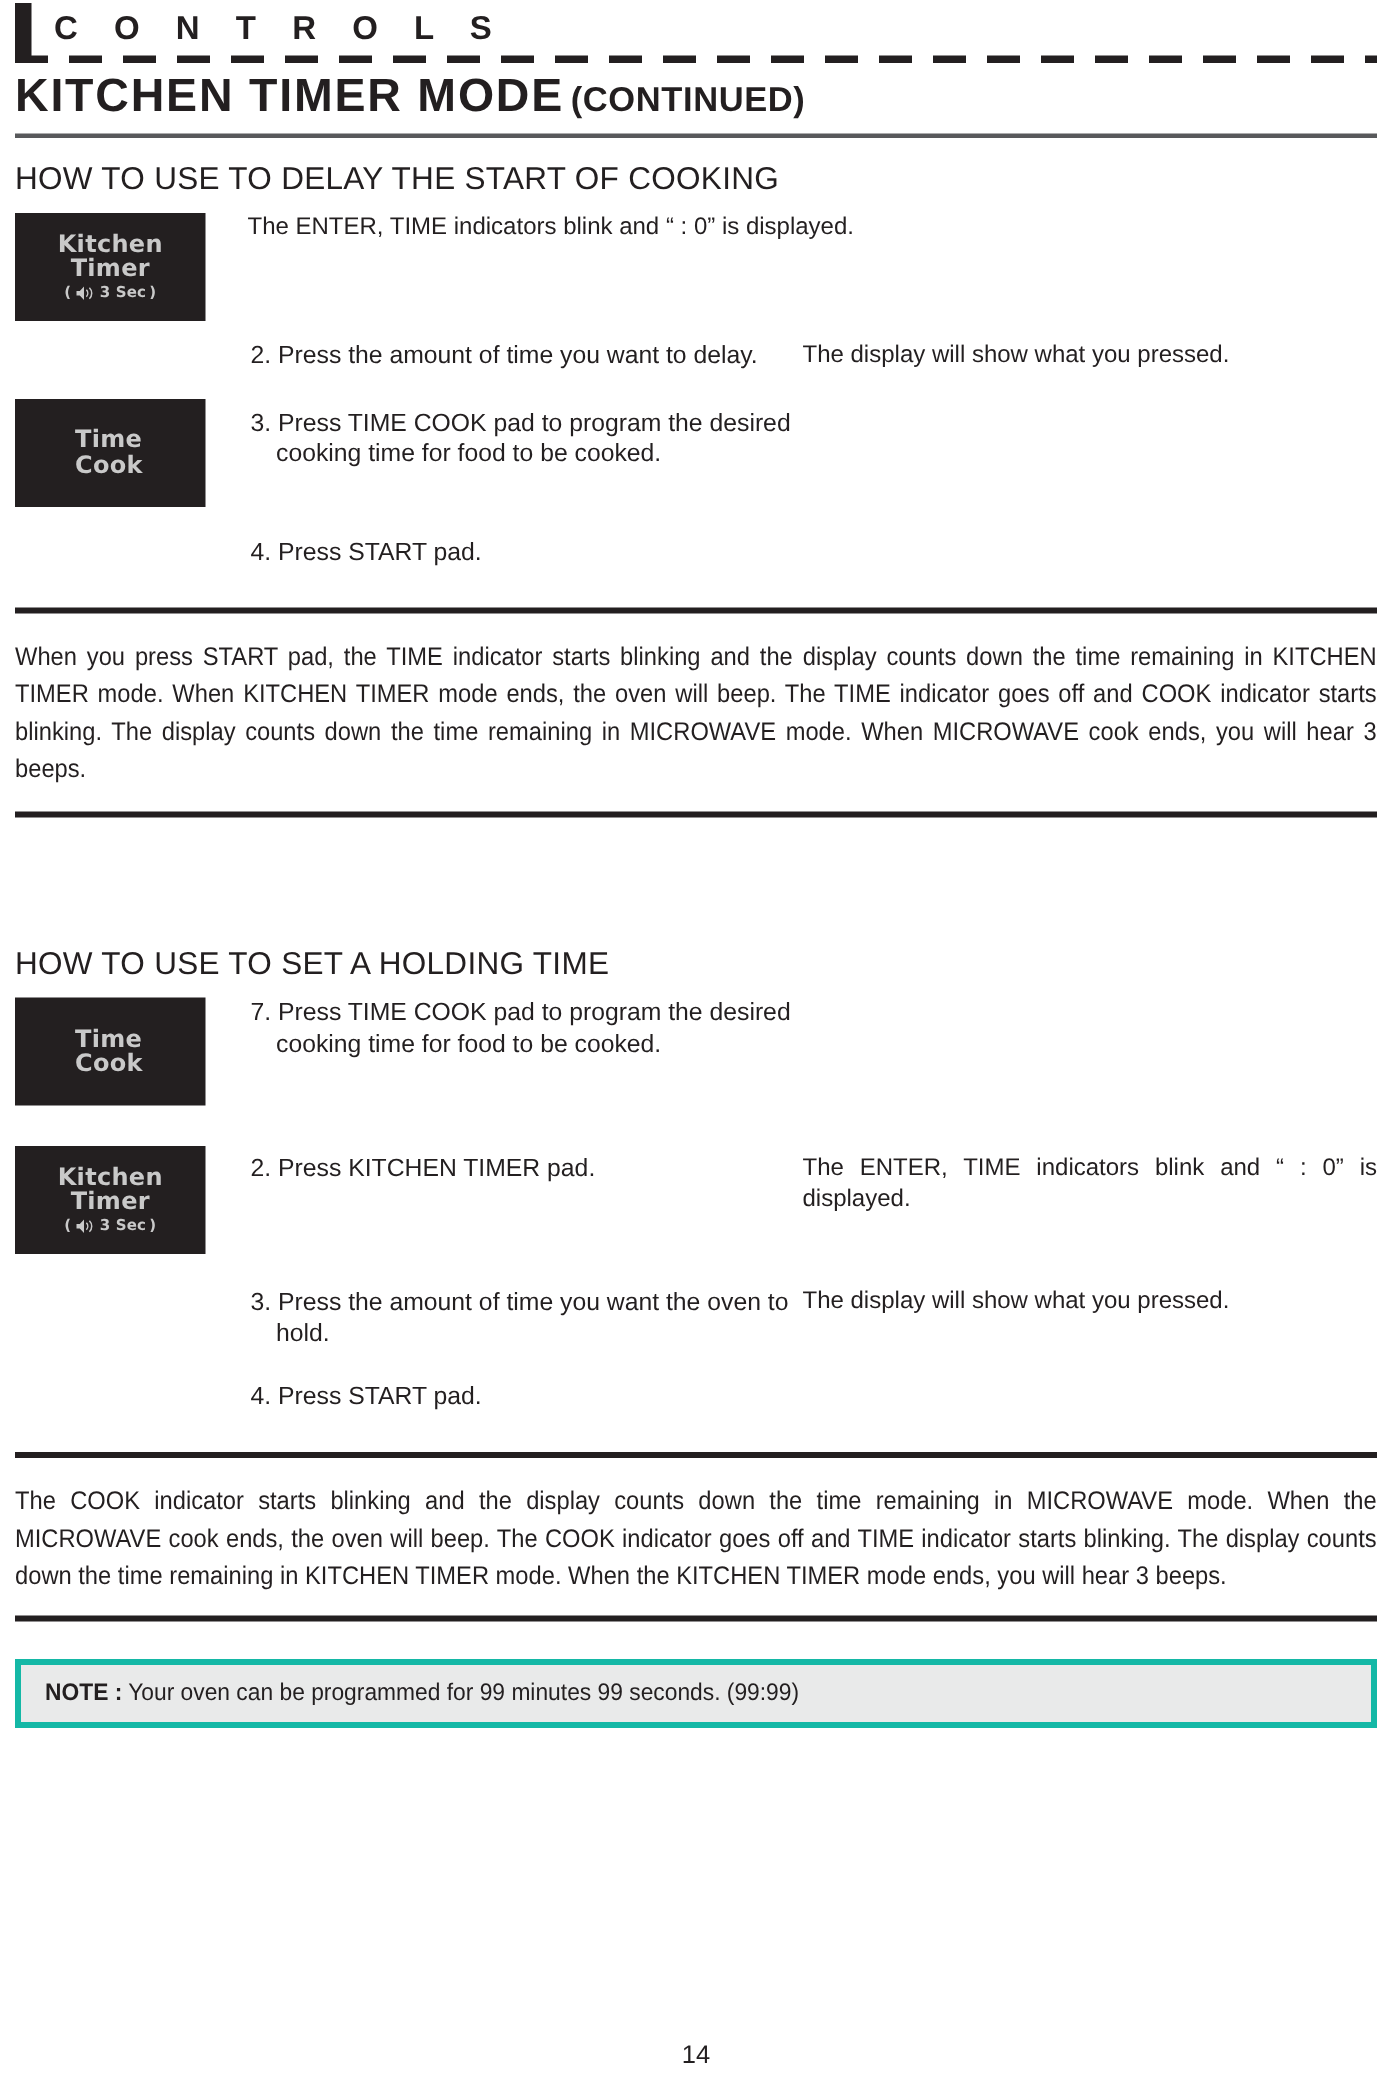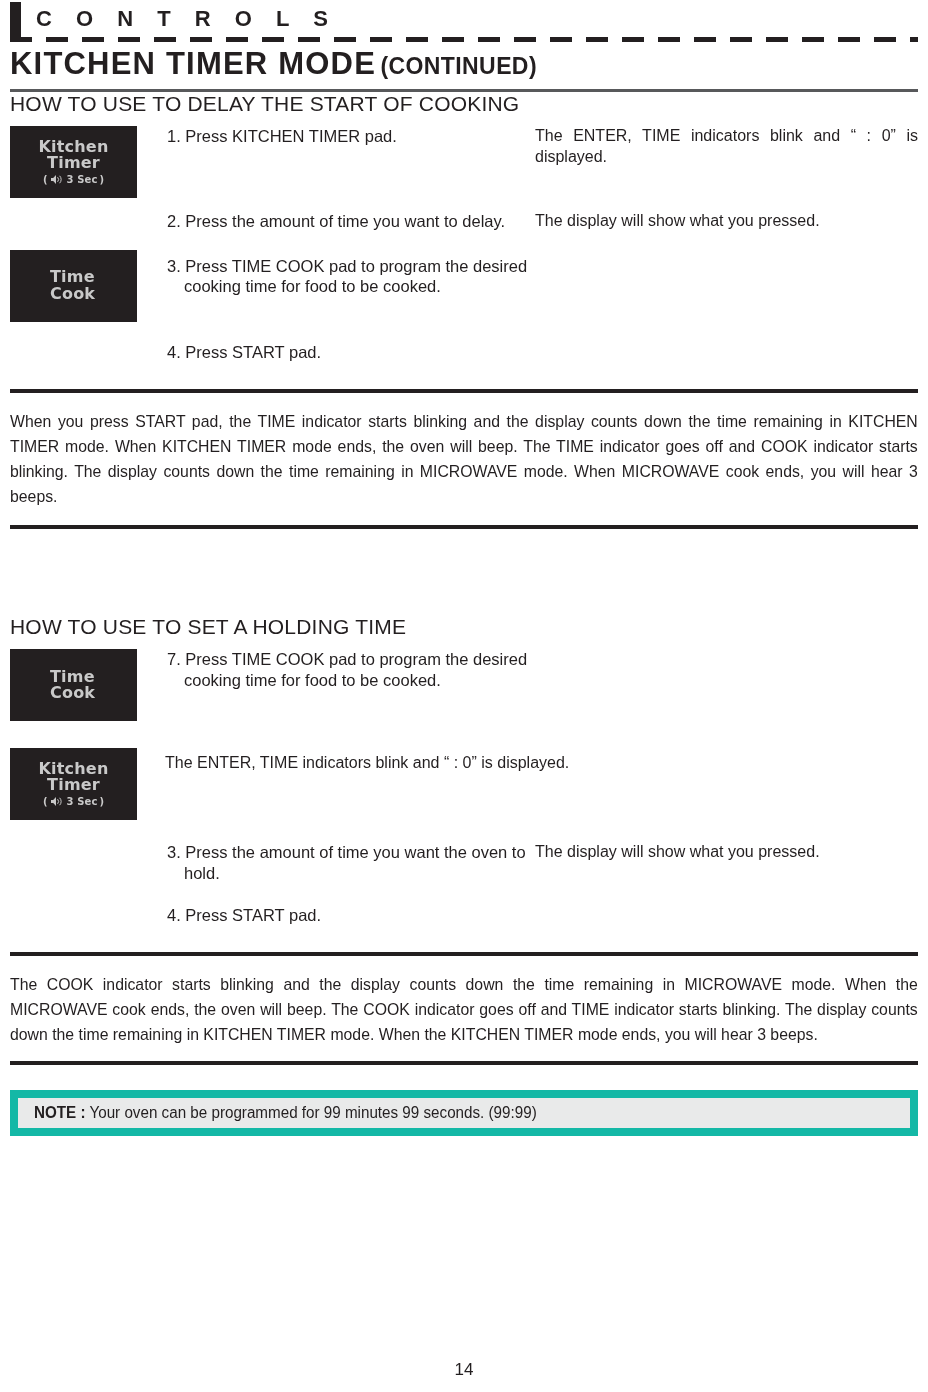--- a/index.html
+++ b/index.html
@@ -74,20 +74,21 @@
   .rule-black {
     height: 4px;
     background: #231f20;
   }
 
   
   .section-head {
     font-size: 21px;
     letter-spacing: .2px;
     color: #231f20;
+    margin-top: 16px;
     margin-bottom: 10px;
   }
 
   
   .proc {
     position: relative;
   }
   .row {
     display: flex;
     align-items: flex-start;
@@ -163,21 +164,21 @@
     text-align: justify;
     color: #231f20;
     font-stretch: condensed;
     transform: scaleX(0.93);
     transform-origin: left top;
     width: 107.5%;
   }
 
   
   .note {
-    border: 8px solid #14b8a6;
+    border: 4px solid #14b8a6;
     background: #e9eaea;
     height: 46px;
     display: flex;
     align-items: center;
     padding-left: 16px;
   }
   .note-inner {
     font-size: 16px;
     color: #231f20;
     transform: scaleX(0.95);
@@ -229,23 +230,20 @@
                 <path d="M1 4 L1 7 L3.2 7 L6 10 L6 1 L3.2 4 Z" fill="#c9c9c9"></path>
                 <path d="M7.6 3.2 A3.4 3.4 0 0 1 7.6 7.8" stroke="#c9c9c9" stroke-width="1" fill="none"></path>
                 <path d="M9.6 1.8 A5.2 5.2 0 0 1 9.6 9.2" stroke="#c9c9c9" stroke-width="1" fill="none"></path>
               </svg>
             </span>
             <span>3 Sec</span>
             <span>)</span>
           </div>
         </div>
       </div>
-      <div class="col-step">
-        <div class="step">1. Press KITCHEN TIMER pad.</div>
-      </div>
       <div class="col-resp">
         <div class="resp">The ENTER, TIME indicators blink and “ : 0” is displayed.</div>
       </div>
     </div>
 
     <div class="row" style="margin-top:13px;">
       <div class="col-pad"></div>
       <div class="col-step">
         <div class="step">2. Press the amount of time you want to delay.</div>
       </div>
@@ -317,20 +315,23 @@
                 <path d="M1 4 L1 7 L3.2 7 L6 10 L6 1 L3.2 4 Z" fill="#c9c9c9"></path>
                 <path d="M7.6 3.2 A3.4 3.4 0 0 1 7.6 7.8" stroke="#c9c9c9" stroke-width="1" fill="none"></path>
                 <path d="M9.6 1.8 A5.2 5.2 0 0 1 9.6 9.2" stroke="#c9c9c9" stroke-width="1" fill="none"></path>
               </svg>
             </span>
             <span>3 Sec</span>
             <span>)</span>
           </div>
         </div>
       </div>
+      <div class="col-step">
+        <div class="step">2. Press KITCHEN TIMER pad.</div>
+      </div>
       <div class="col-resp">
         <div class="resp">The ENTER, TIME indicators blink and “ : 0” is displayed.</div>
       </div>
     </div>
 
     <div class="row" style="margin-top:22px;">
       <div class="col-pad"></div>
       <div class="col-step">
         <div class="step">3. Press the amount of time you want the oven to hold.</div>
       </div>

